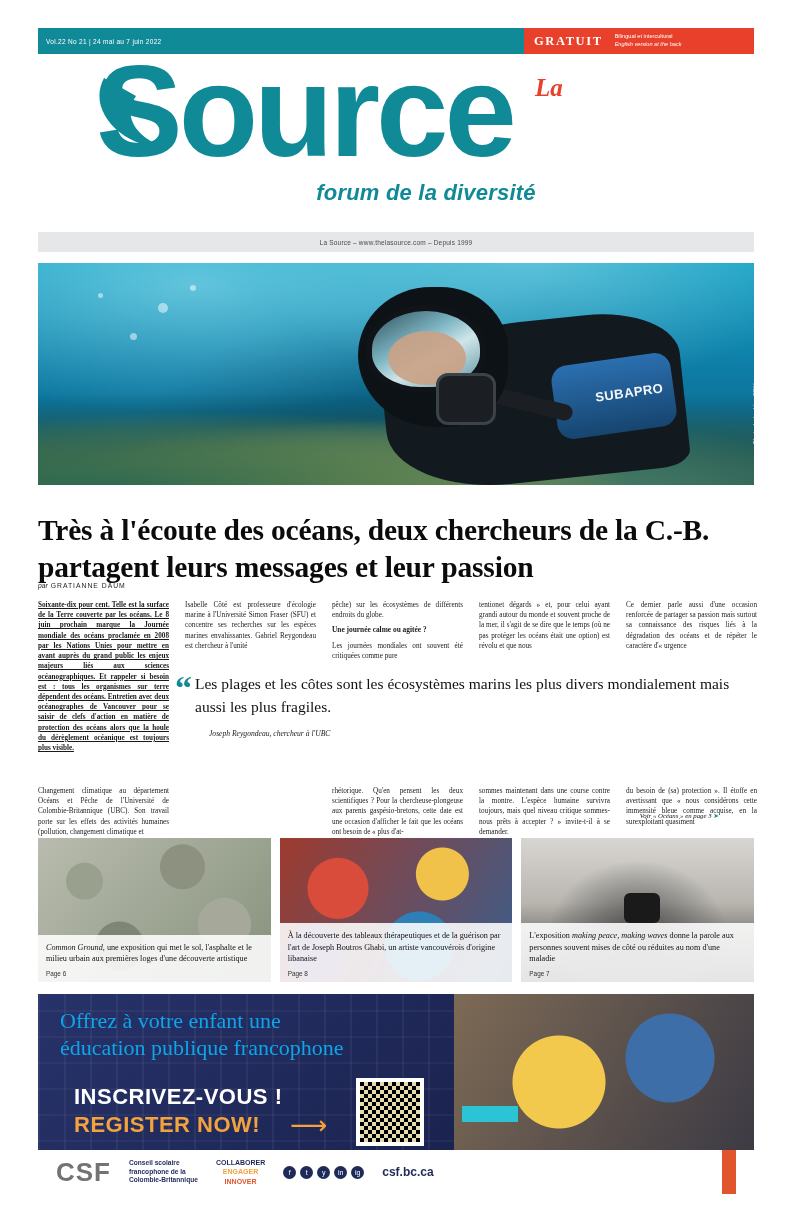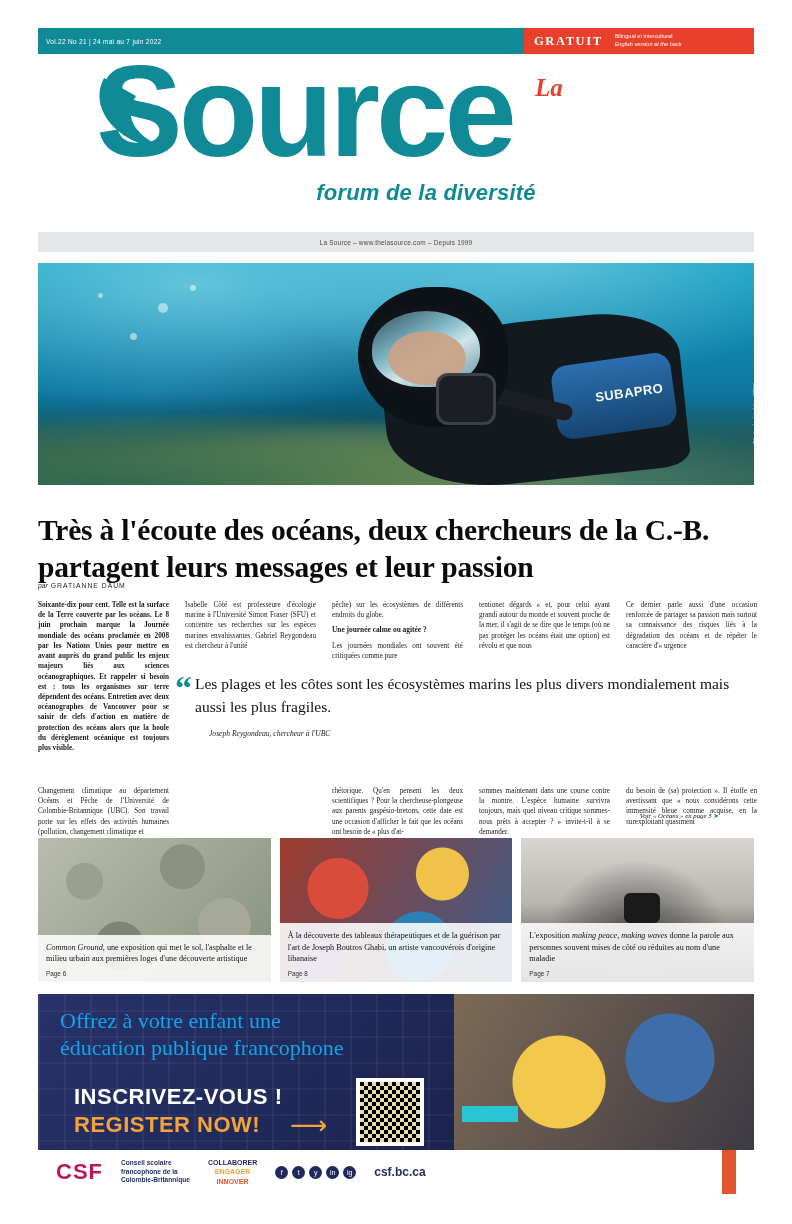--- a/index.html
+++ b/index.html
@@ -288,21 +288,21 @@
     line-height: 1.42;
     text-align: justify;
     color: #1a1a1a;
   }
   .col p { margin: 0 0 5px 0; }
   .col.c1 { left: 0; }
   .col.c2 { left: 147px; }
   .col.c3 { left: 294px; }
   .col.c4 { left: 441px; }
   .col.c5 { left: 588px; }
-  .lead { font-weight: 700; }
+  .lead { font-weight: 700; text-decoration: underline; }
   .subhead {
     font-weight: 700;
     font-size: 7.4px;
     margin: 4px 0 3px;
   }
 
   
   .pullquote {
     position: absolute;
     left: 185px;
@@ -496,22 +496,22 @@
     background: #ffffff;
     display: flex;
     align-items: center;
     gap: 18px;
     padding-left: 18px;
     box-sizing: border-box;
   }
   .csf-logo {
     font-family: "Liberation Sans", sans-serif;
     font-weight: 700;
-    font-size: 22px;
-    color: #be185d;
+    font-size: 26px;
+    color: #737373;
     letter-spacing: 1px;
   }
   .csf-text {
     font-family: "Liberation Sans", sans-serif;
     font-size: 6.6px;
     line-height: 1.35;
     color: #1f2a5a;
     font-weight: 700;
   }
   .csf-values {

